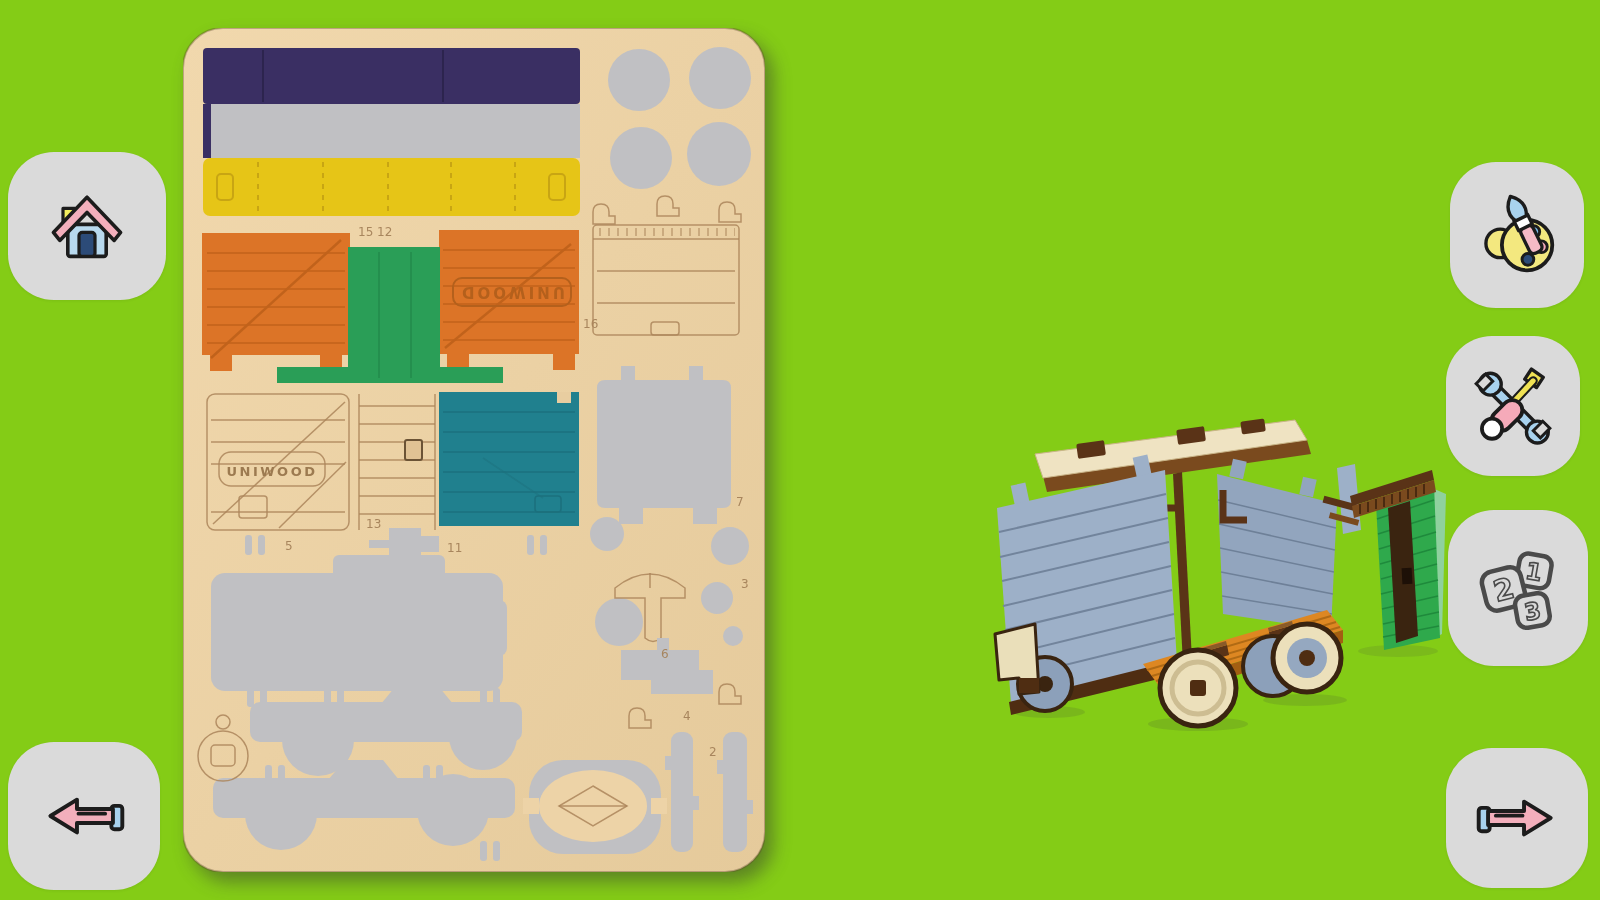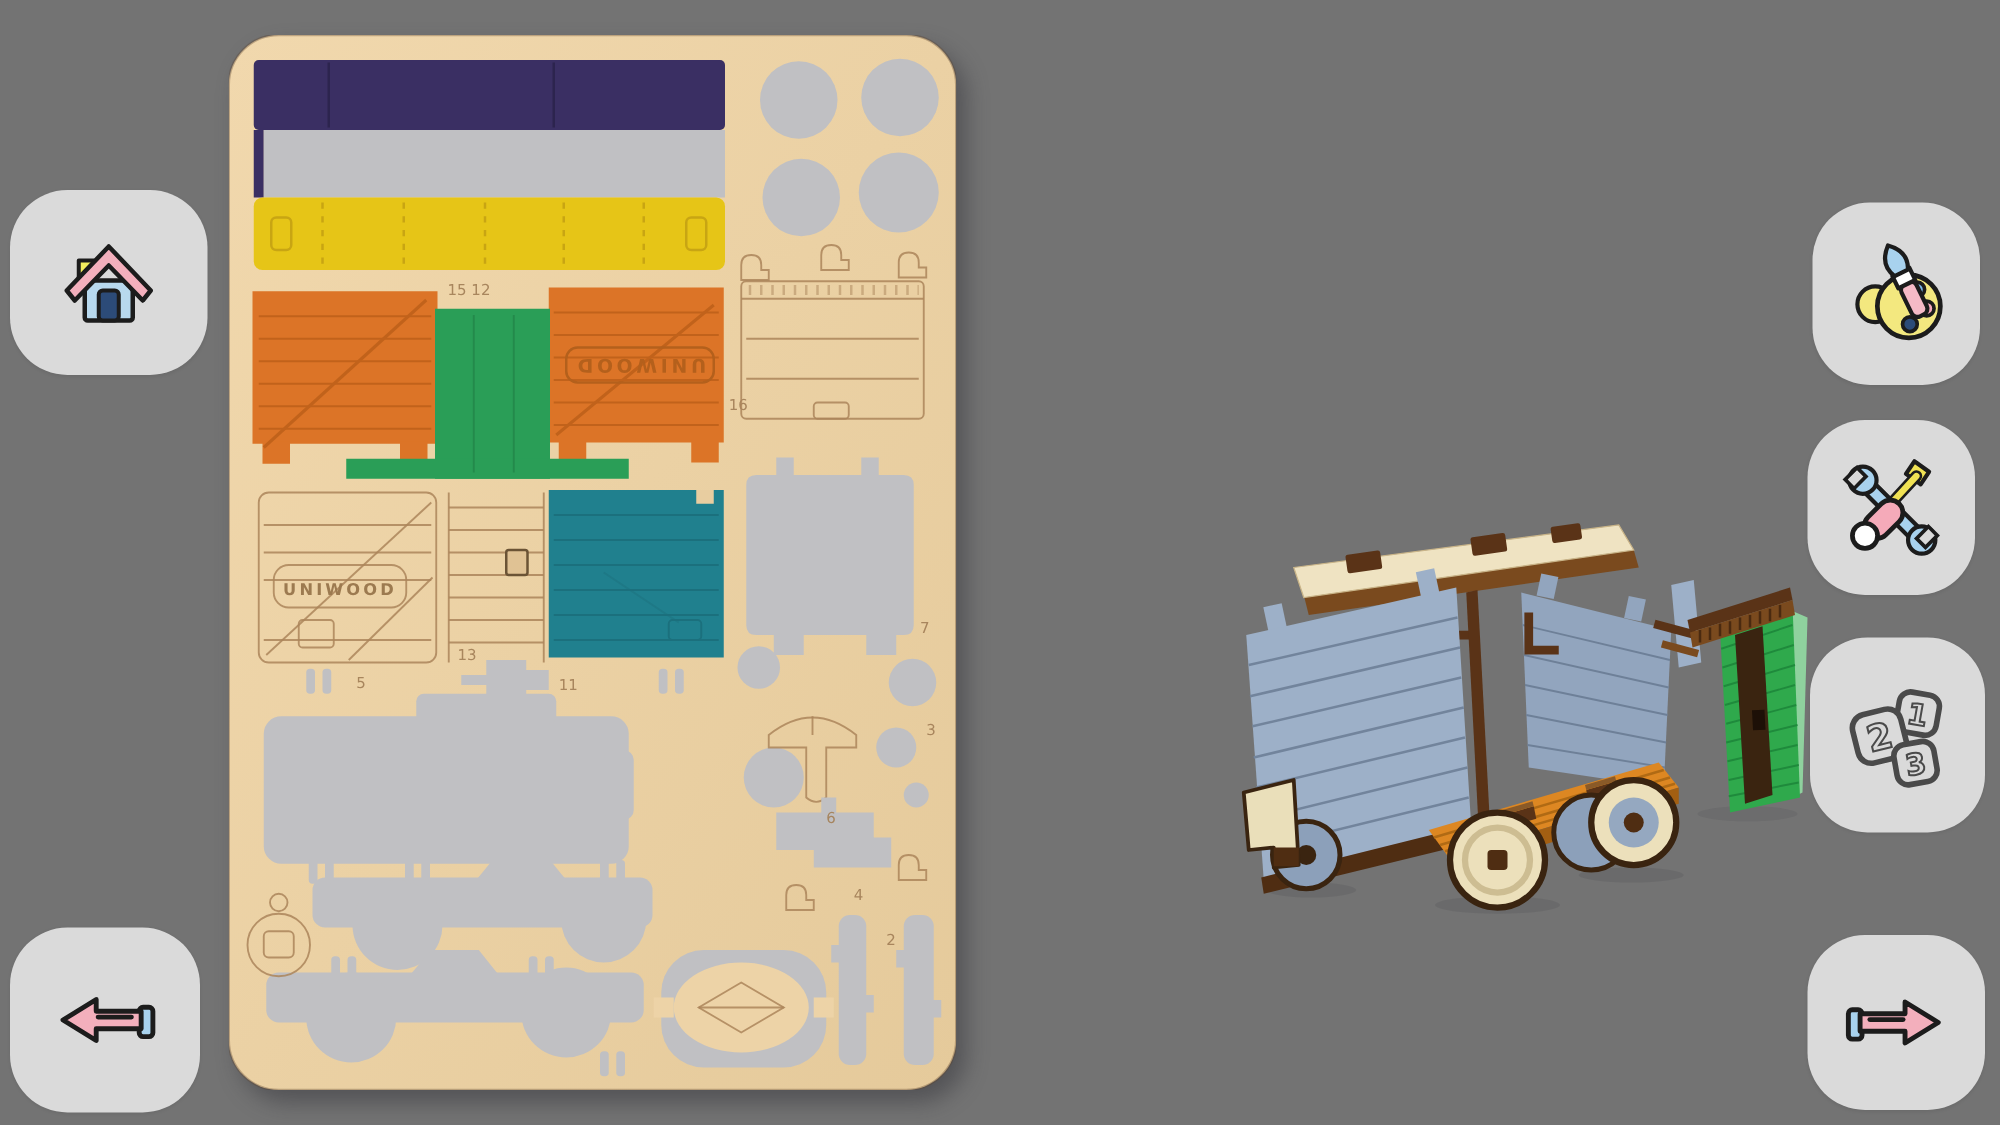--- a/index.html
+++ b/index.html
@@ -1,16 +1,16 @@
 <!DOCTYPE html>
 <html><head>
 <meta charset="utf-8">
 <style>
   html,body{margin:0;padding:0;background:#b4b4b6;}
-  .stage{position:relative;width:1600px;height:900px;background:#737373;overflow:hidden;
+  .stage{position:relative;width:1600px;height:900px;background:#84cc16;overflow:hidden;
          font-family:"Liberation Sans", sans-serif;}
   .btn{position:absolute;background:#dadada;border-radius:46px;display:flex;
        align-items:center;justify-content:center;box-shadow:0 1px 3px rgba(0,0,0,.07);}
   .btn svg{display:block;}
   .btn-home{left:8px;top:152px;width:158px;height:148px;}
   .btn-back{left:8px;top:742px;width:152px;height:148px;}
   .btn-paint{left:1450px;top:162px;width:134px;height:146px;}
   .btn-tools{left:1446px;top:336px;width:134px;height:140px;}
   .btn-steps{left:1448px;top:510px;width:140px;height:156px;}
   .btn-next{left:1446px;top:748px;width:142px;height:140px;}

